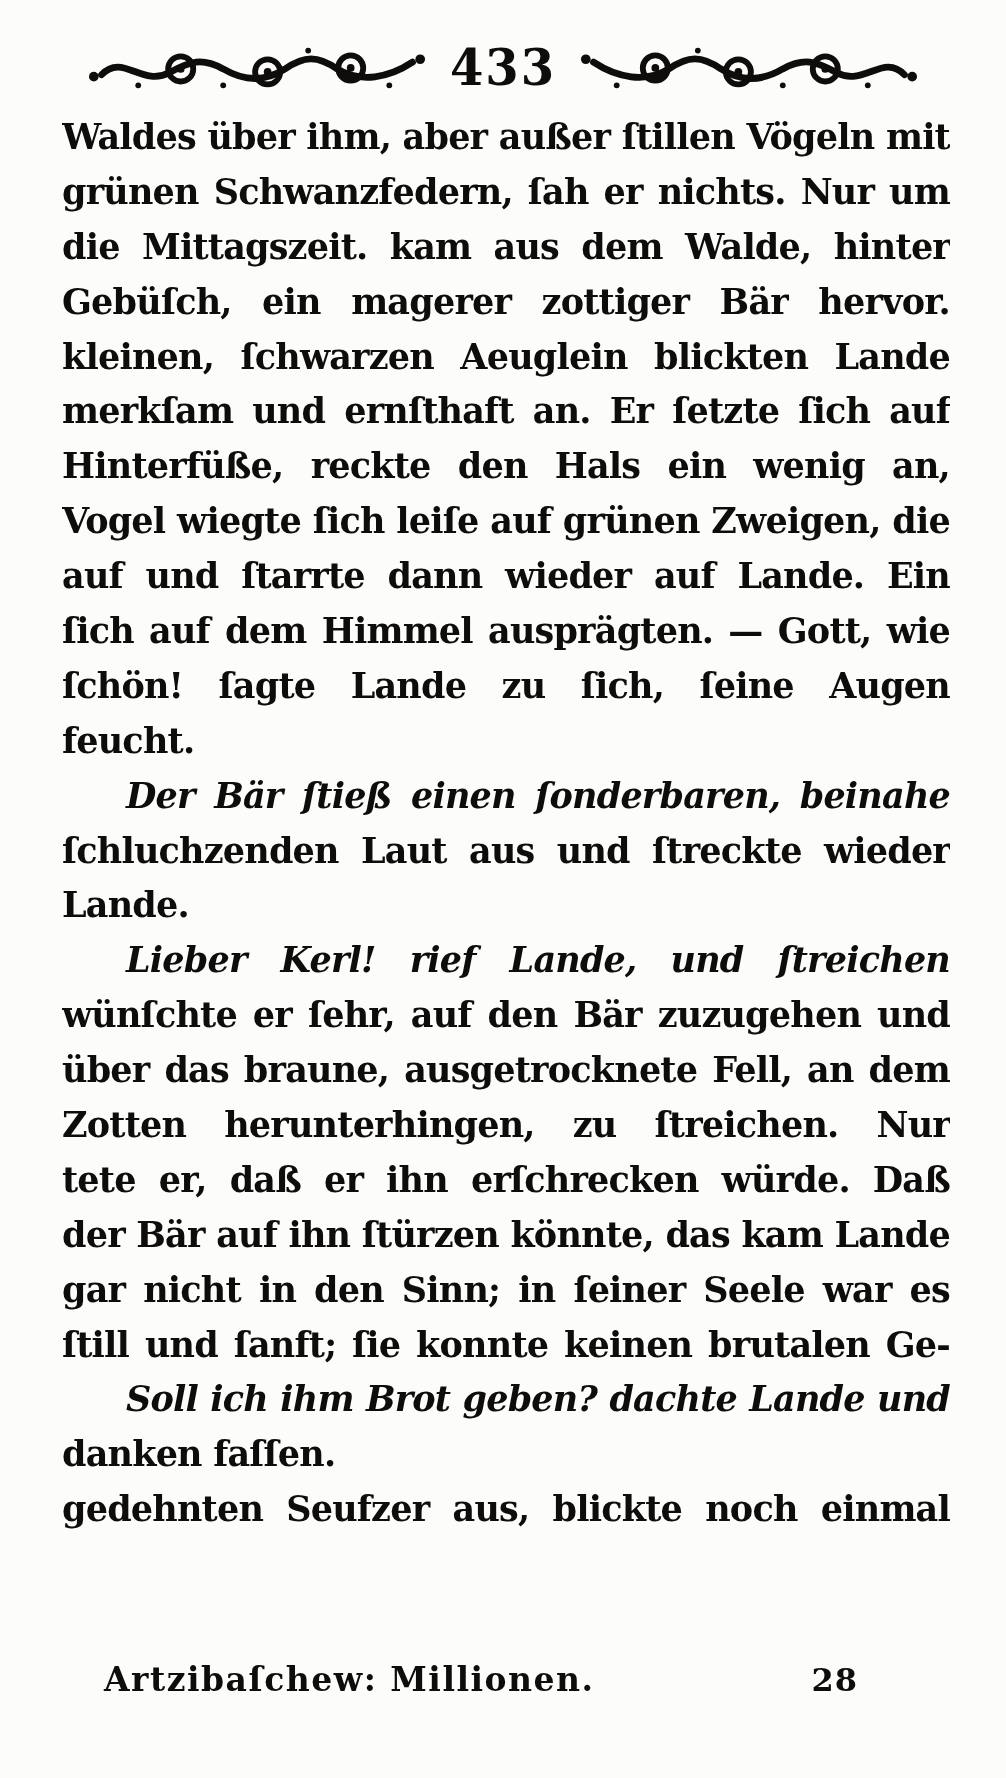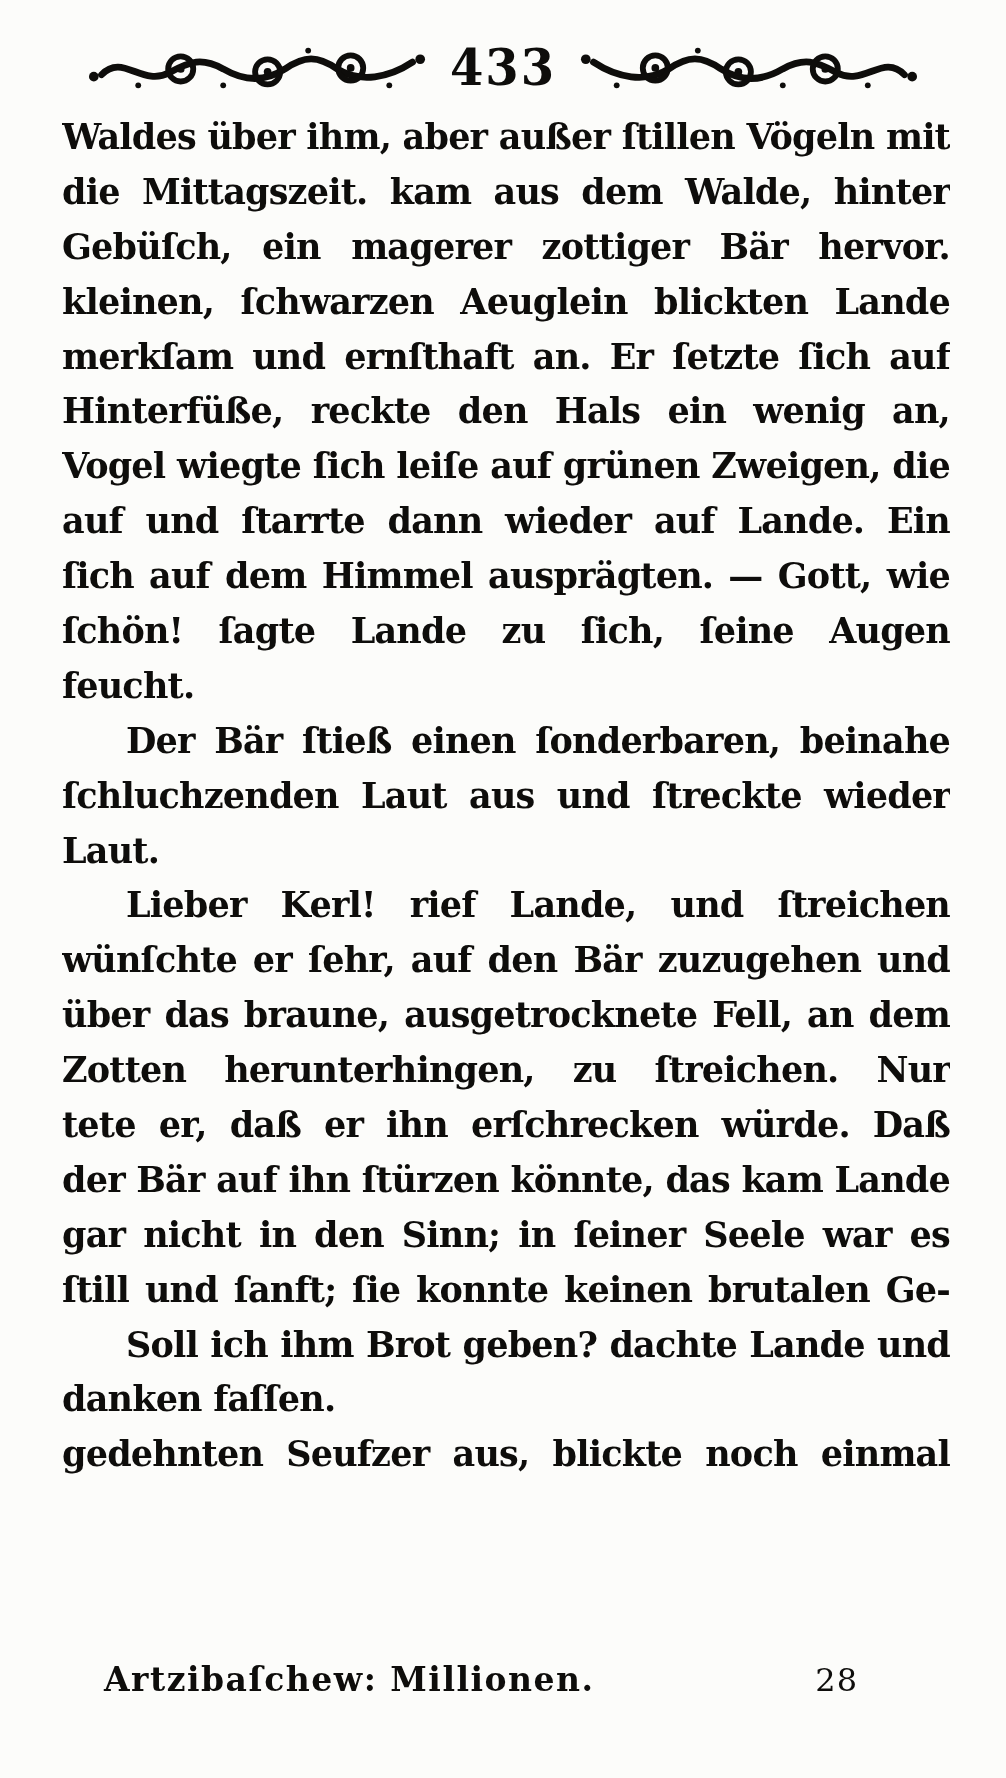--- a/index.html
+++ b/index.html
@@ -36,29 +36,29 @@
     line-height:54.9px;
     white-space:nowrap;
     overflow:hidden;
     text-align:left;
   }
   .line.just{
     white-space:normal;
     text-align:justify;
     text-align-last:justify;
   }
-  .line.ind{text-indent:64px;}
+  .line.ind{text-indent:64px;font-style:italic;}
   
   .footer{
     position:absolute;left:62px;right:56px;top:1660px;
     display:flex;align-items:baseline;justify-content:space-between;
     font-weight:bold;font-size:33px;gap:12px;
   }
   .footer .running{margin-left:42px;letter-spacing:1.5px;}
-  .footer .signum{margin-right:92px;font-weight:normal;font-size:32px;letter-spacing:1px;}
+  .footer .signum{margin-right:92px;font-weight:bold;font-size:32px;letter-spacing:1px;}
 </style>
 </head>
 <body>
 
 <div class="page">
 
   <div class="header">
     <span class="ornament">
       <svg viewBox="0 0 350 50" width="338" height="50" aria-hidden="true">
         <g fill="none" stroke="#0e0d0b" stroke-width="7" stroke-linecap="round">
@@ -103,33 +103,34 @@
           <circle cx="228" cy="8" r="3"></circle>
           <circle cx="272" cy="26" r="4"></circle>
           <circle cx="312" cy="44" r="3"></circle>
         </g>
       </svg>
     </span>
   </div>
 
   <div class="textblock">
       <div class="line just">Waldes über ihm, aber außer ſtillen Vögeln mit</div>
+      <div class="line just">grünen Schwanzfedern, ſah er nichts. Nur um</div>
       <div class="line just">die Mittagszeit. kam aus dem Walde, hinter dem</div>
       <div class="line just">Gebüſch, ein magerer zottiger Bär hervor. Seine</div>
       <div class="line just">kleinen, ſchwarzen Aeuglein blickten Lande auf-</div>
       <div class="line just">merkſam und ernſthaft an. Er ſetzte ſich auf die</div>
       <div class="line just">Hinterfüße, reckte den Hals ein wenig an, ſeufzte</div>
       <div class="line just">Vogel wiegte ſich leiſe auf grünen Zweigen, die</div>
       <div class="line just">auf und ſtarrte dann wieder auf Lande. Ein</div>
       <div class="line just">ſich auf dem Himmel ausprägten. — Gott, wie</div>
       <div class="line just">ſchön! ſagte Lande zu ſich, ſeine Augen wurden</div>
       <div class="line">feucht.</div>
       <div class="line just ind">Der Bär ſtieß einen ſonderbaren, beinahe</div>
       <div class="line just">ſchluchzenden Laut aus und ſtreckte wieder ſeinen</div>
-      <div class="line">Laut.</div>
+      <div class="line">Lande.</div>
       <div class="line just ind">Lieber Kerl! rief Lande, und ſtreichen</div>
       <div class="line just">wünſchte er ſehr, auf den Bär zuzugehen und ihn</div>
       <div class="line just">über das braune, ausgetrocknete Fell, an dem die</div>
       <div class="line just">Zotten herunterhingen, zu ſtreichen. Nur fürch-</div>
       <div class="line just">tete er, daß er ihn erſchrecken würde. Daß ſich</div>
       <div class="line just">der Bär auf ihn ſtürzen könnte, das kam Lande</div>
       <div class="line just">gar nicht in den Sinn; in ſeiner Seele war es</div>
       <div class="line just">ſtill und ſanft; ſie konnte keinen brutalen Ge-</div>
       <div class="line just ind">Soll ich ihm Brot geben? dachte Lande und</div>
       <div class="line">danken faſſen.</div>

